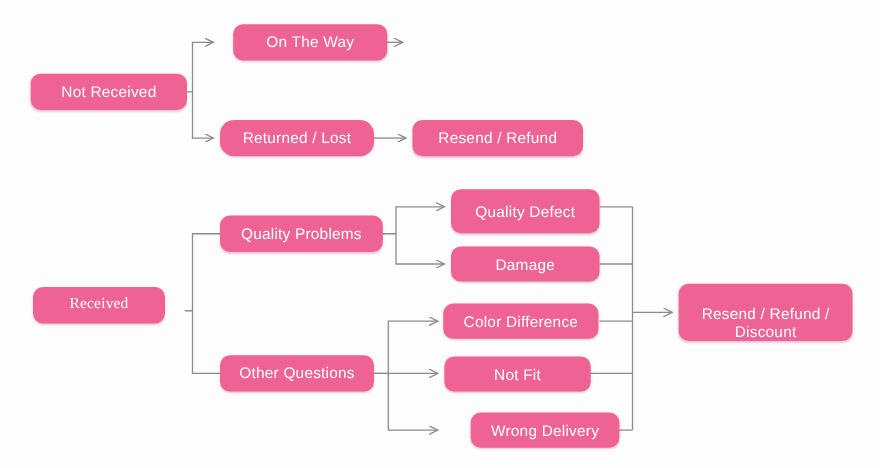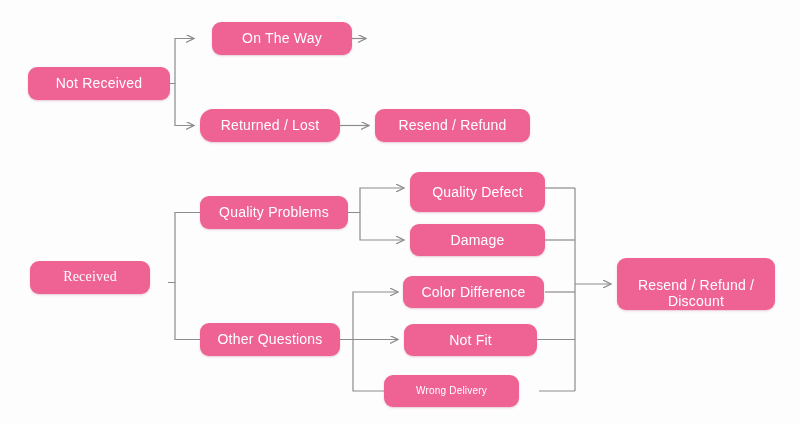--- a/index.html
+++ b/index.html
@@ -127,21 +127,21 @@
   </div>
 
   <div class="node" style="left:387px; top:276px; width:141px; height:32px; font-size:14px;margin-left:16px;">
     <span>Color Difference</span>
   </div>
 
   <div class="node" style="left:404px; top:324px; width:133px; height:32px; font-size:14px;">
     <span>Not Fit</span>
   </div>
 
-  <div class="node" style="left:384px; top:375px; width:135px; height:32px; font-size:10px;">
+  <div class="node" style="left:428px; top:375px; width:135px; height:32px; font-size:14px;">
     <span>Wrong Delivery</span>
   </div>
 
   <div class="node" style="left:617px; top:258px; width:158px; height:52px; font-size:14px;align-items:flex-end;">
     <span>Resend / Refund /
 Discount</span>
   </div>
 
 </div>
 

